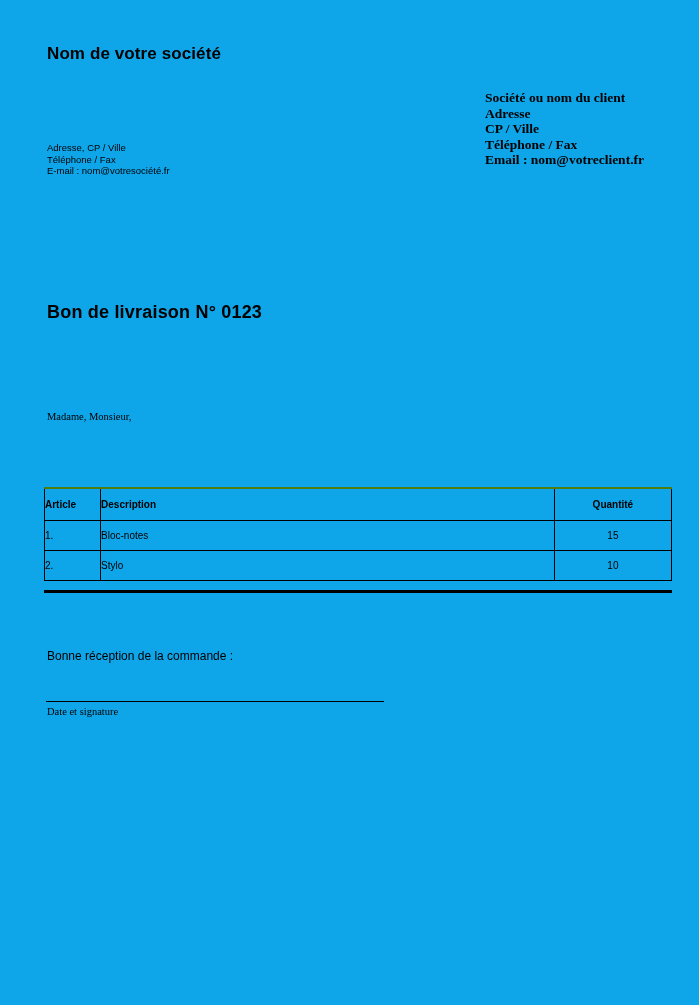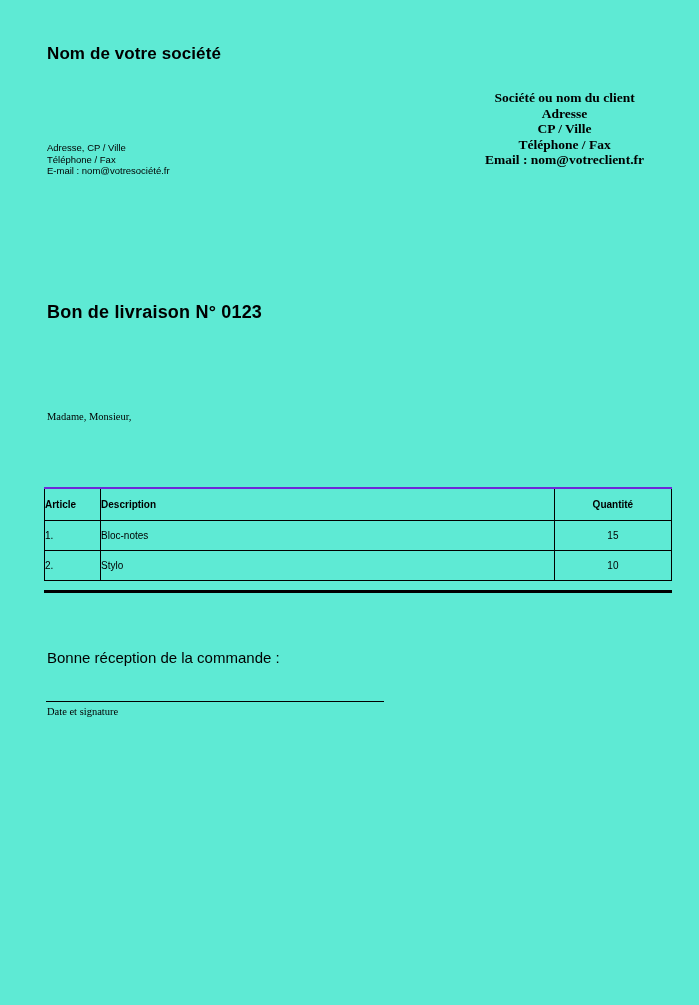--- a/index.html
+++ b/index.html
@@ -14,41 +14,41 @@
     font-family: "Liberation Serif", "DejaVu Serif", serif;
     color: #000000;
     overflow: hidden;
   }
 
   .page {
     position: absolute;
     left: 0; top: 0;
     width: 699px;
     height: 1005px;
-    background: #5eead4;
+    background: #0ea5e9;
   }
 
   
   .company-name {
     position: absolute;
     left: 47px;
     top: 44px;
     font-family: "Liberation Sans", "DejaVu Sans", sans-serif;
     font-weight: bold;
     font-size: 17px;
     letter-spacing: 0.1px;
     white-space: nowrap;
   }
 
   
   .client-block {
     position: absolute;
     right: 55px;
     top: 90px;
-    text-align: center;
+    text-align: left;
     font-family: "Liberation Serif", "DejaVu Serif", serif;
     font-weight: bold;
     font-size: 13.5px;
     line-height: 15.5px;
     white-space: nowrap;
   }
   .client-block div { white-space: nowrap; }
 
   
   .sender-block {
@@ -104,21 +104,21 @@
     font-size: 10px;
     table-layout: fixed;
   }
   .items-table th,
   .items-table td {
     border: 1px solid #000000;
     padding: 0;
     vertical-align: middle;
   }
   .items-table thead th {
-    border-top: 2px solid #6d28d9;
+    border-top: 2px solid #4d7c0f;
     font-weight: bold;
     height: 31px;
   }
   .items-table tbody td {
     height: 29px;
   }
   .items-table tbody tr:last-child td {
     border-bottom: 1px solid #000000;
   }
   .col-article { width: 56px; }
@@ -137,21 +137,21 @@
     height: 0;
     border-top: 3px solid #000000;
   }
 
   
   .reception-label {
     position: absolute;
     left: 47px;
     top: 649px;
     font-family: "Liberation Sans", "DejaVu Sans", sans-serif;
-    font-size: 15px;
+    font-size: 12px;
     white-space: nowrap;
   }
   .signature-line {
     position: absolute;
     left: 46px;
     top: 701px;
     width: 338px;
     height: 0;
     border-top: 1px solid #000000;
   }

